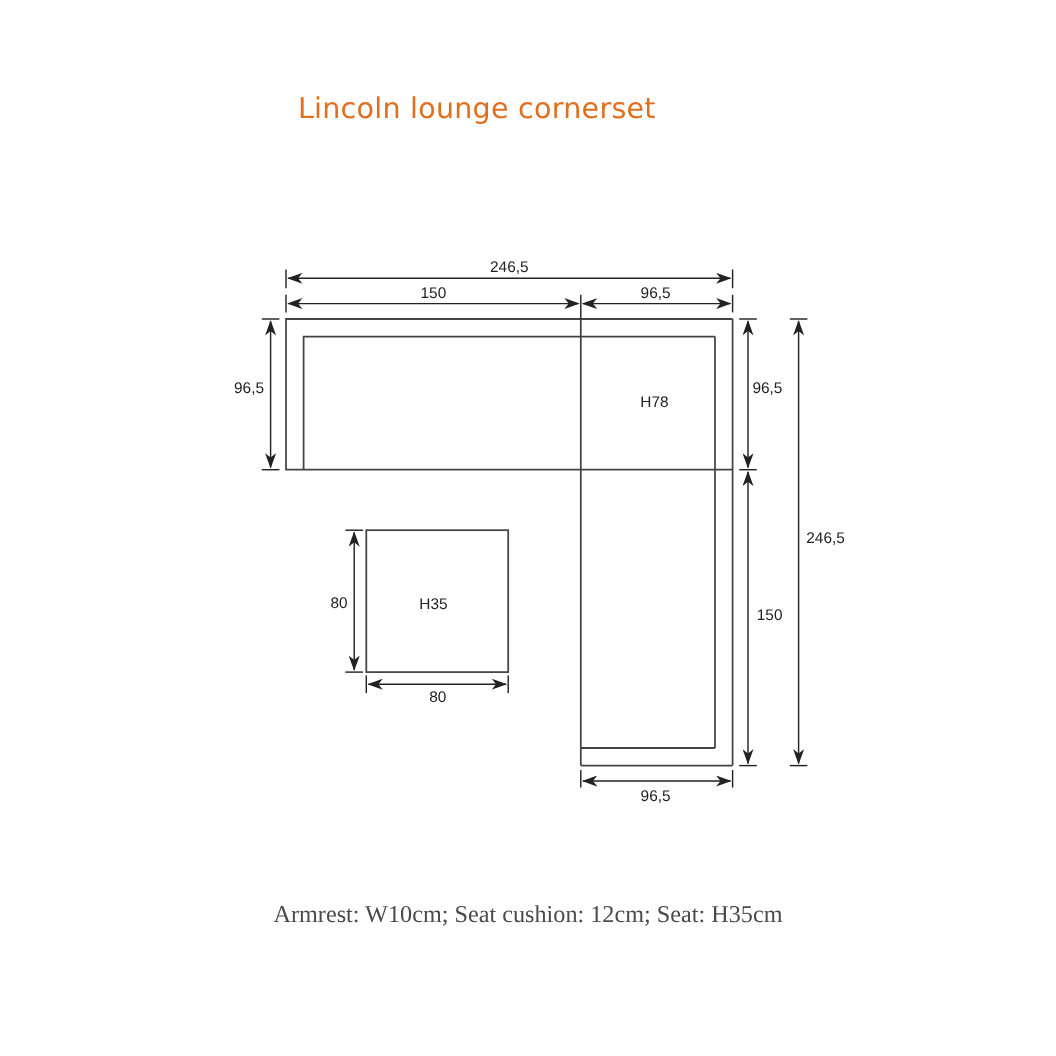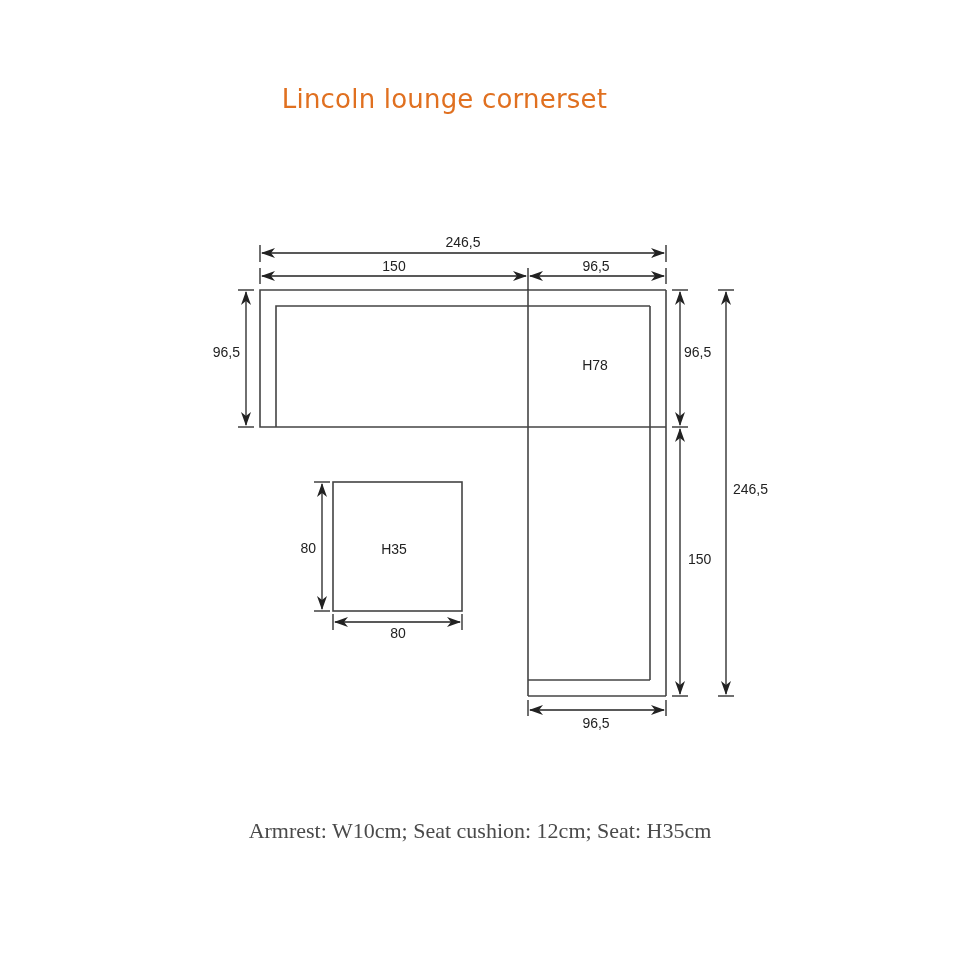--- a/index.html
+++ b/index.html
@@ -1,18 +1,18 @@
 <!DOCTYPE html>
 <html><head>
   <meta charset="utf-8">
   <style>
     html, body { margin: 0; padding: 0; background: #ffffff; }
     body { width: 960px; height: 960px; position: relative; overflow: hidden; }
     .title {
-      position: absolute; left: 17px; width: 855px; top: 84px;
+      position: absolute; left: 6px; width: 855px; top: 84px;
       text-align: center; font-family: "DejaVu Sans", sans-serif;
       font-size: 26px; color: #e07020; letter-spacing: 0.2px;
     }
     .footer {
       position: absolute; left: 0; width: 960px; top: 818px;
       text-align: center; font-family: Liberation Serif, serif;
       font-size: 22px; color: #4a4a4a;
     }
     svg { position: absolute; left: 0; top: 0; }
     .dimtext { font-family: "Liberation Sans", sans-serif; font-size: 14px; fill: #222; }

